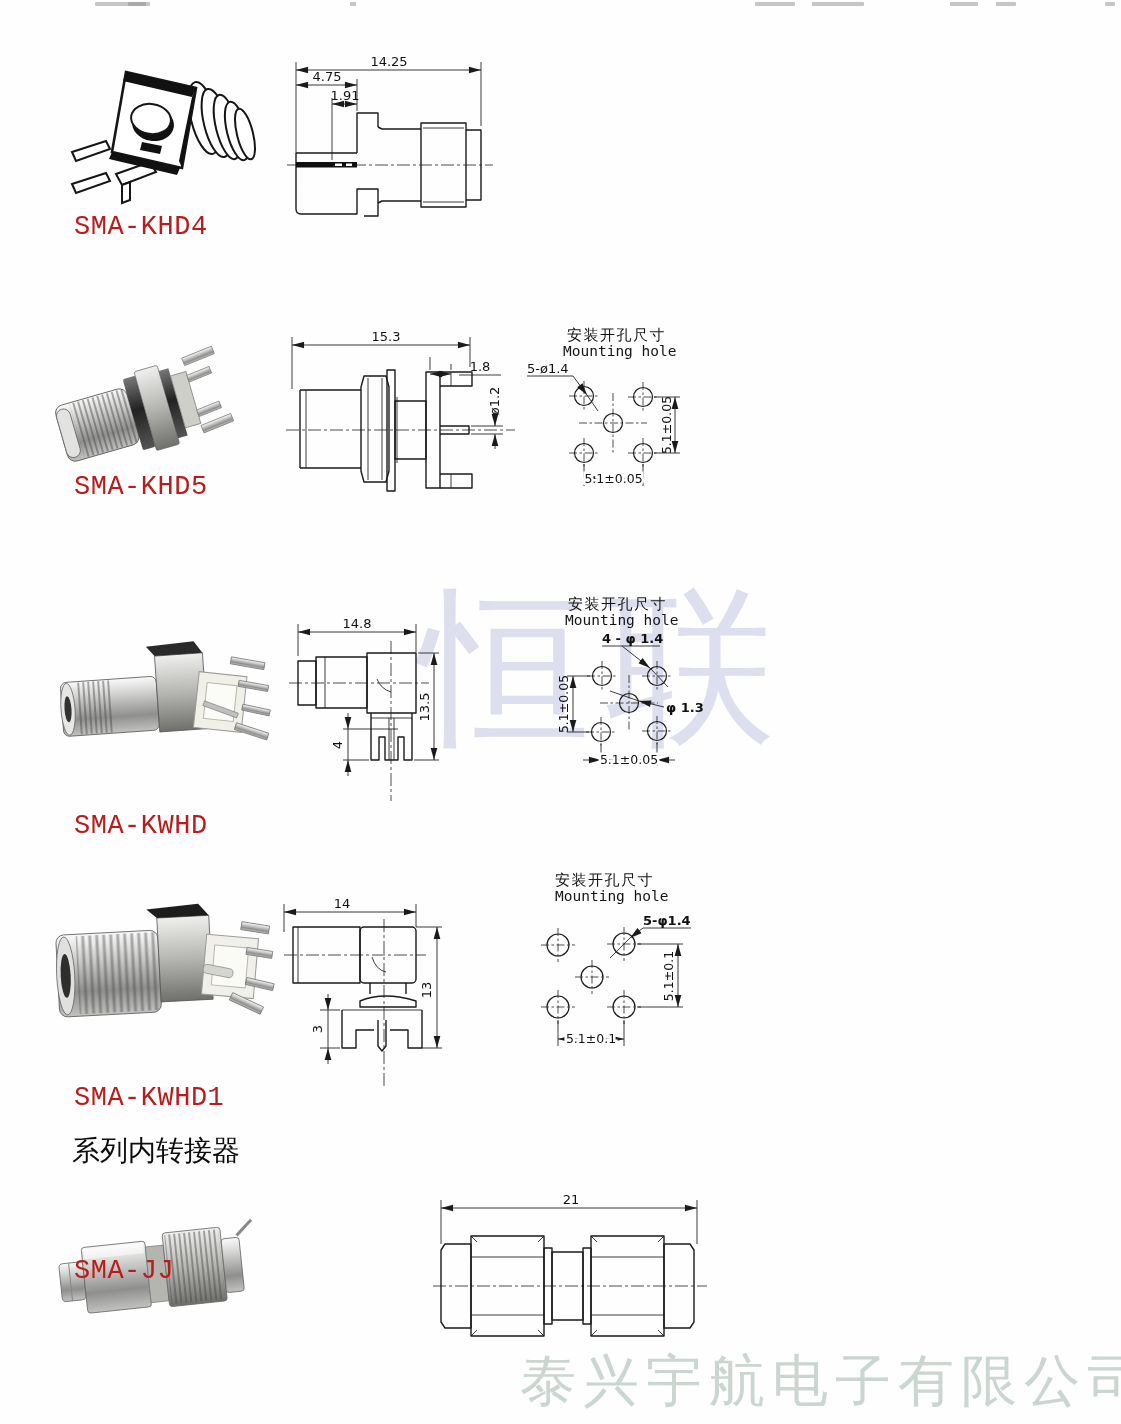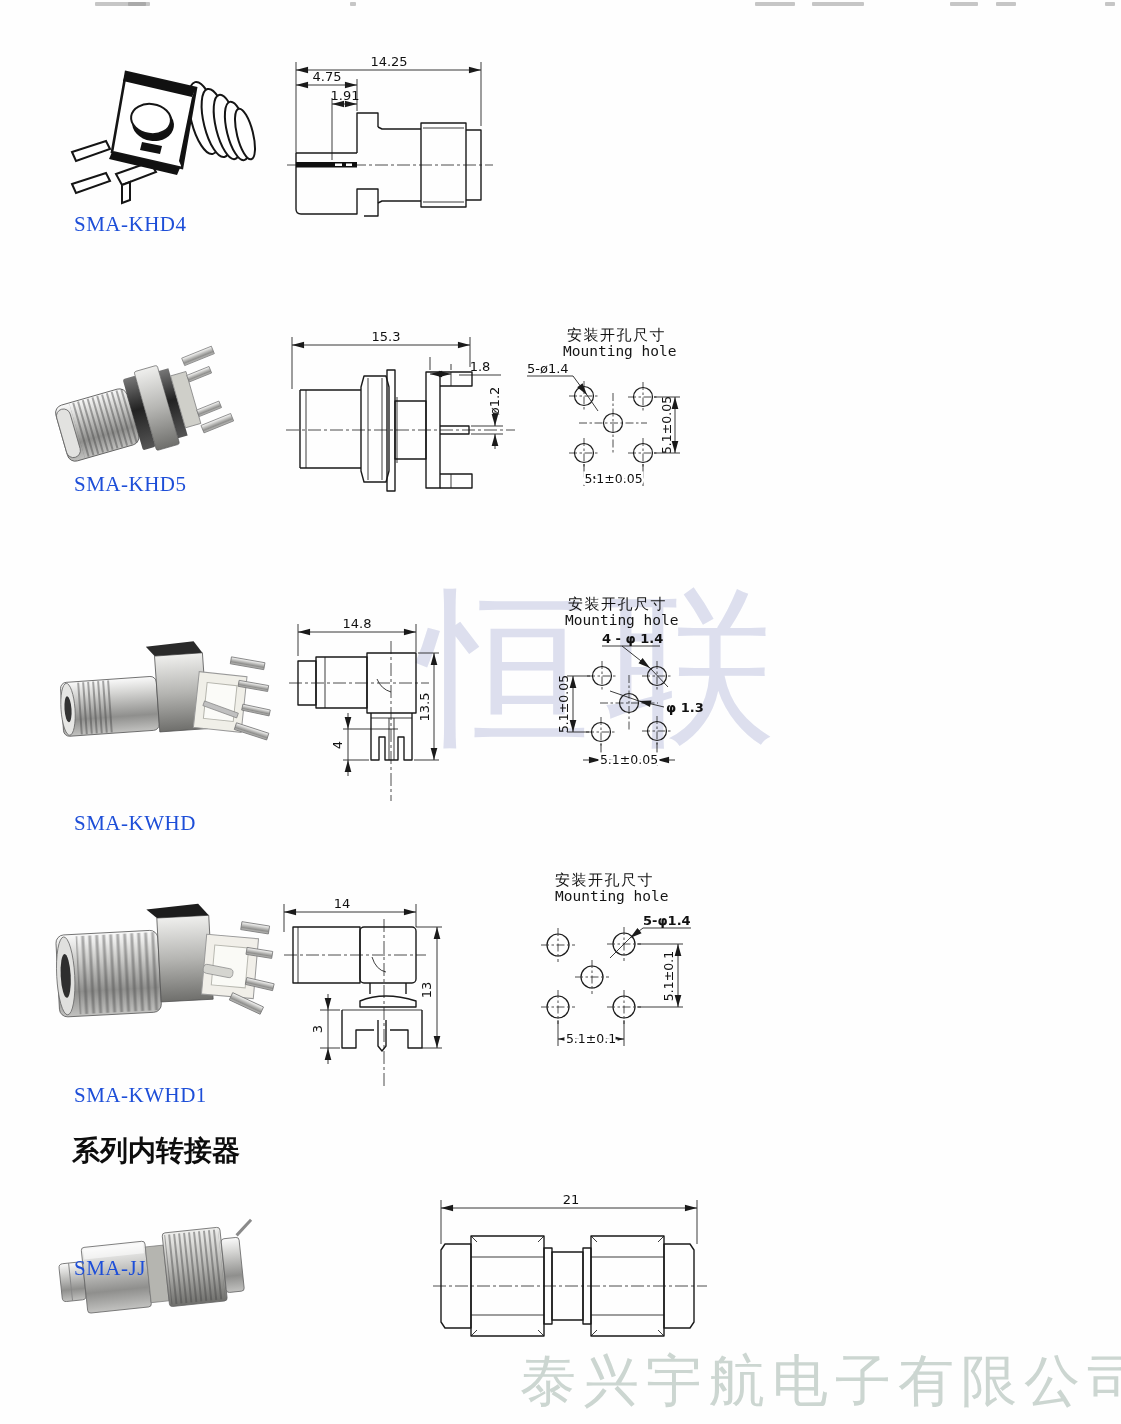--- a/index.html
+++ b/index.html
@@ -1,22 +1,22 @@
 <!DOCTYPE html>
 <html><head>
 <meta charset="utf-8">
 <style>
   html,body{margin:0;padding:0;background:#fff}
   .page{position:relative;width:1121px;height:1424px;background:#fefefe;overflow:hidden;
         font-family:"Liberation Sans",sans-serif}
   .page svg{position:absolute;overflow:visible;z-index:1}
   .frag{position:absolute;top:2px;height:4px;background:#8d8d8d;opacity:.5;border-radius:1px;z-index:1}
-  .plabel{position:absolute;font-family:Liberation Serif, serif;font-size:21px;color:#1d4ed8;
+  .plabel{position:absolute;font-family:Liberation Mono, monospace;font-size:27px;color:#b91c1c;
           letter-spacing:.5px;z-index:2;white-space:nowrap}
-  .heading{position:absolute;font-family:"DejaVu Sans",sans-serif;font-weight:bold;font-size:28px;
+  .heading{position:absolute;font-family:"DejaVu Sans",sans-serif;font-weight:normal;font-size:28px;
            color:#0d0d0d;z-index:2;white-space:nowrap}
   .wm-center{position:absolute;left:420px;top:578px;font-family:"DejaVu Serif",serif;font-size:170px;
              line-height:1.05;color:#c9cde5;opacity:.62;letter-spacing:16px;z-index:0;white-space:nowrap}
   .wm-bottom{position:absolute;left:520px;top:1344px;font-family:"DejaVu Serif",serif;font-size:56px;
              color:#ccd6d1;letter-spacing:7px;z-index:0;white-space:nowrap}
   
   .ol{fill:none;stroke:#1a1a1a;stroke-width:1.4;stroke-linejoin:round}
   .thin{fill:none;stroke:#1a1a1a;stroke-width:.85}
   .dim{fill:none;stroke:#222;stroke-width:.9}
   .cl{fill:none;stroke:#222;stroke-width:.8;stroke-dasharray:13 3 3 3}

